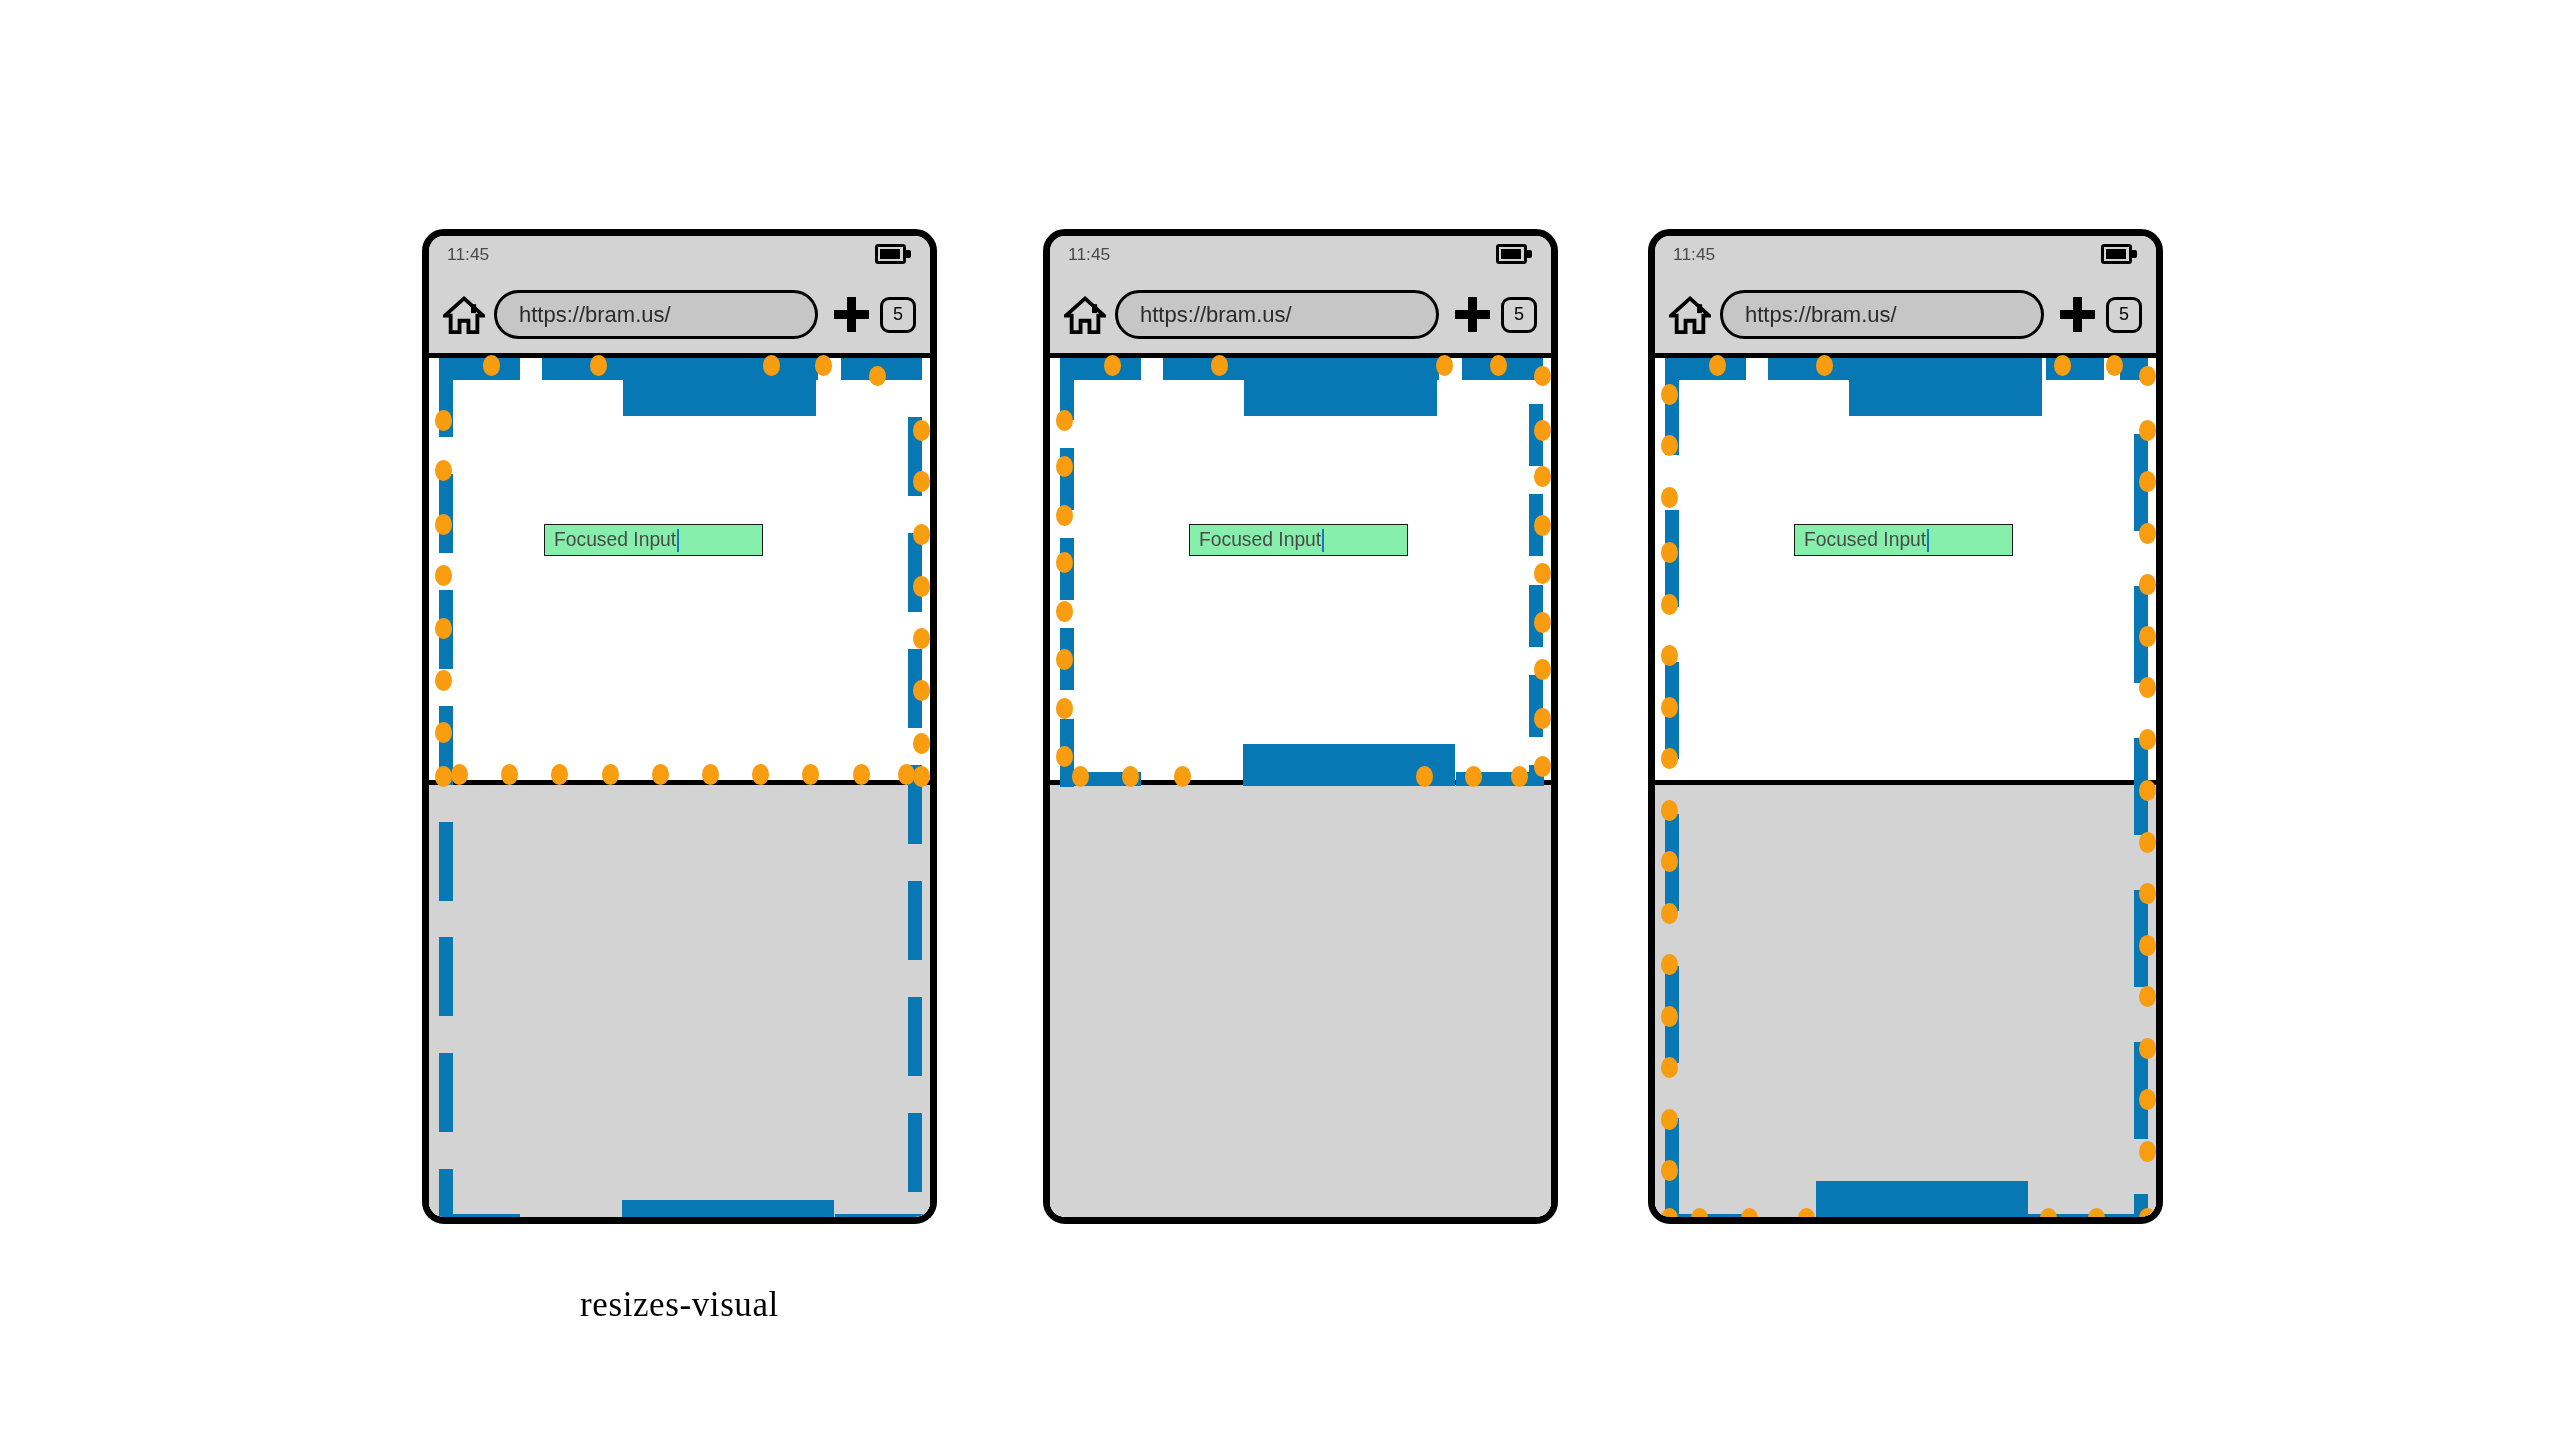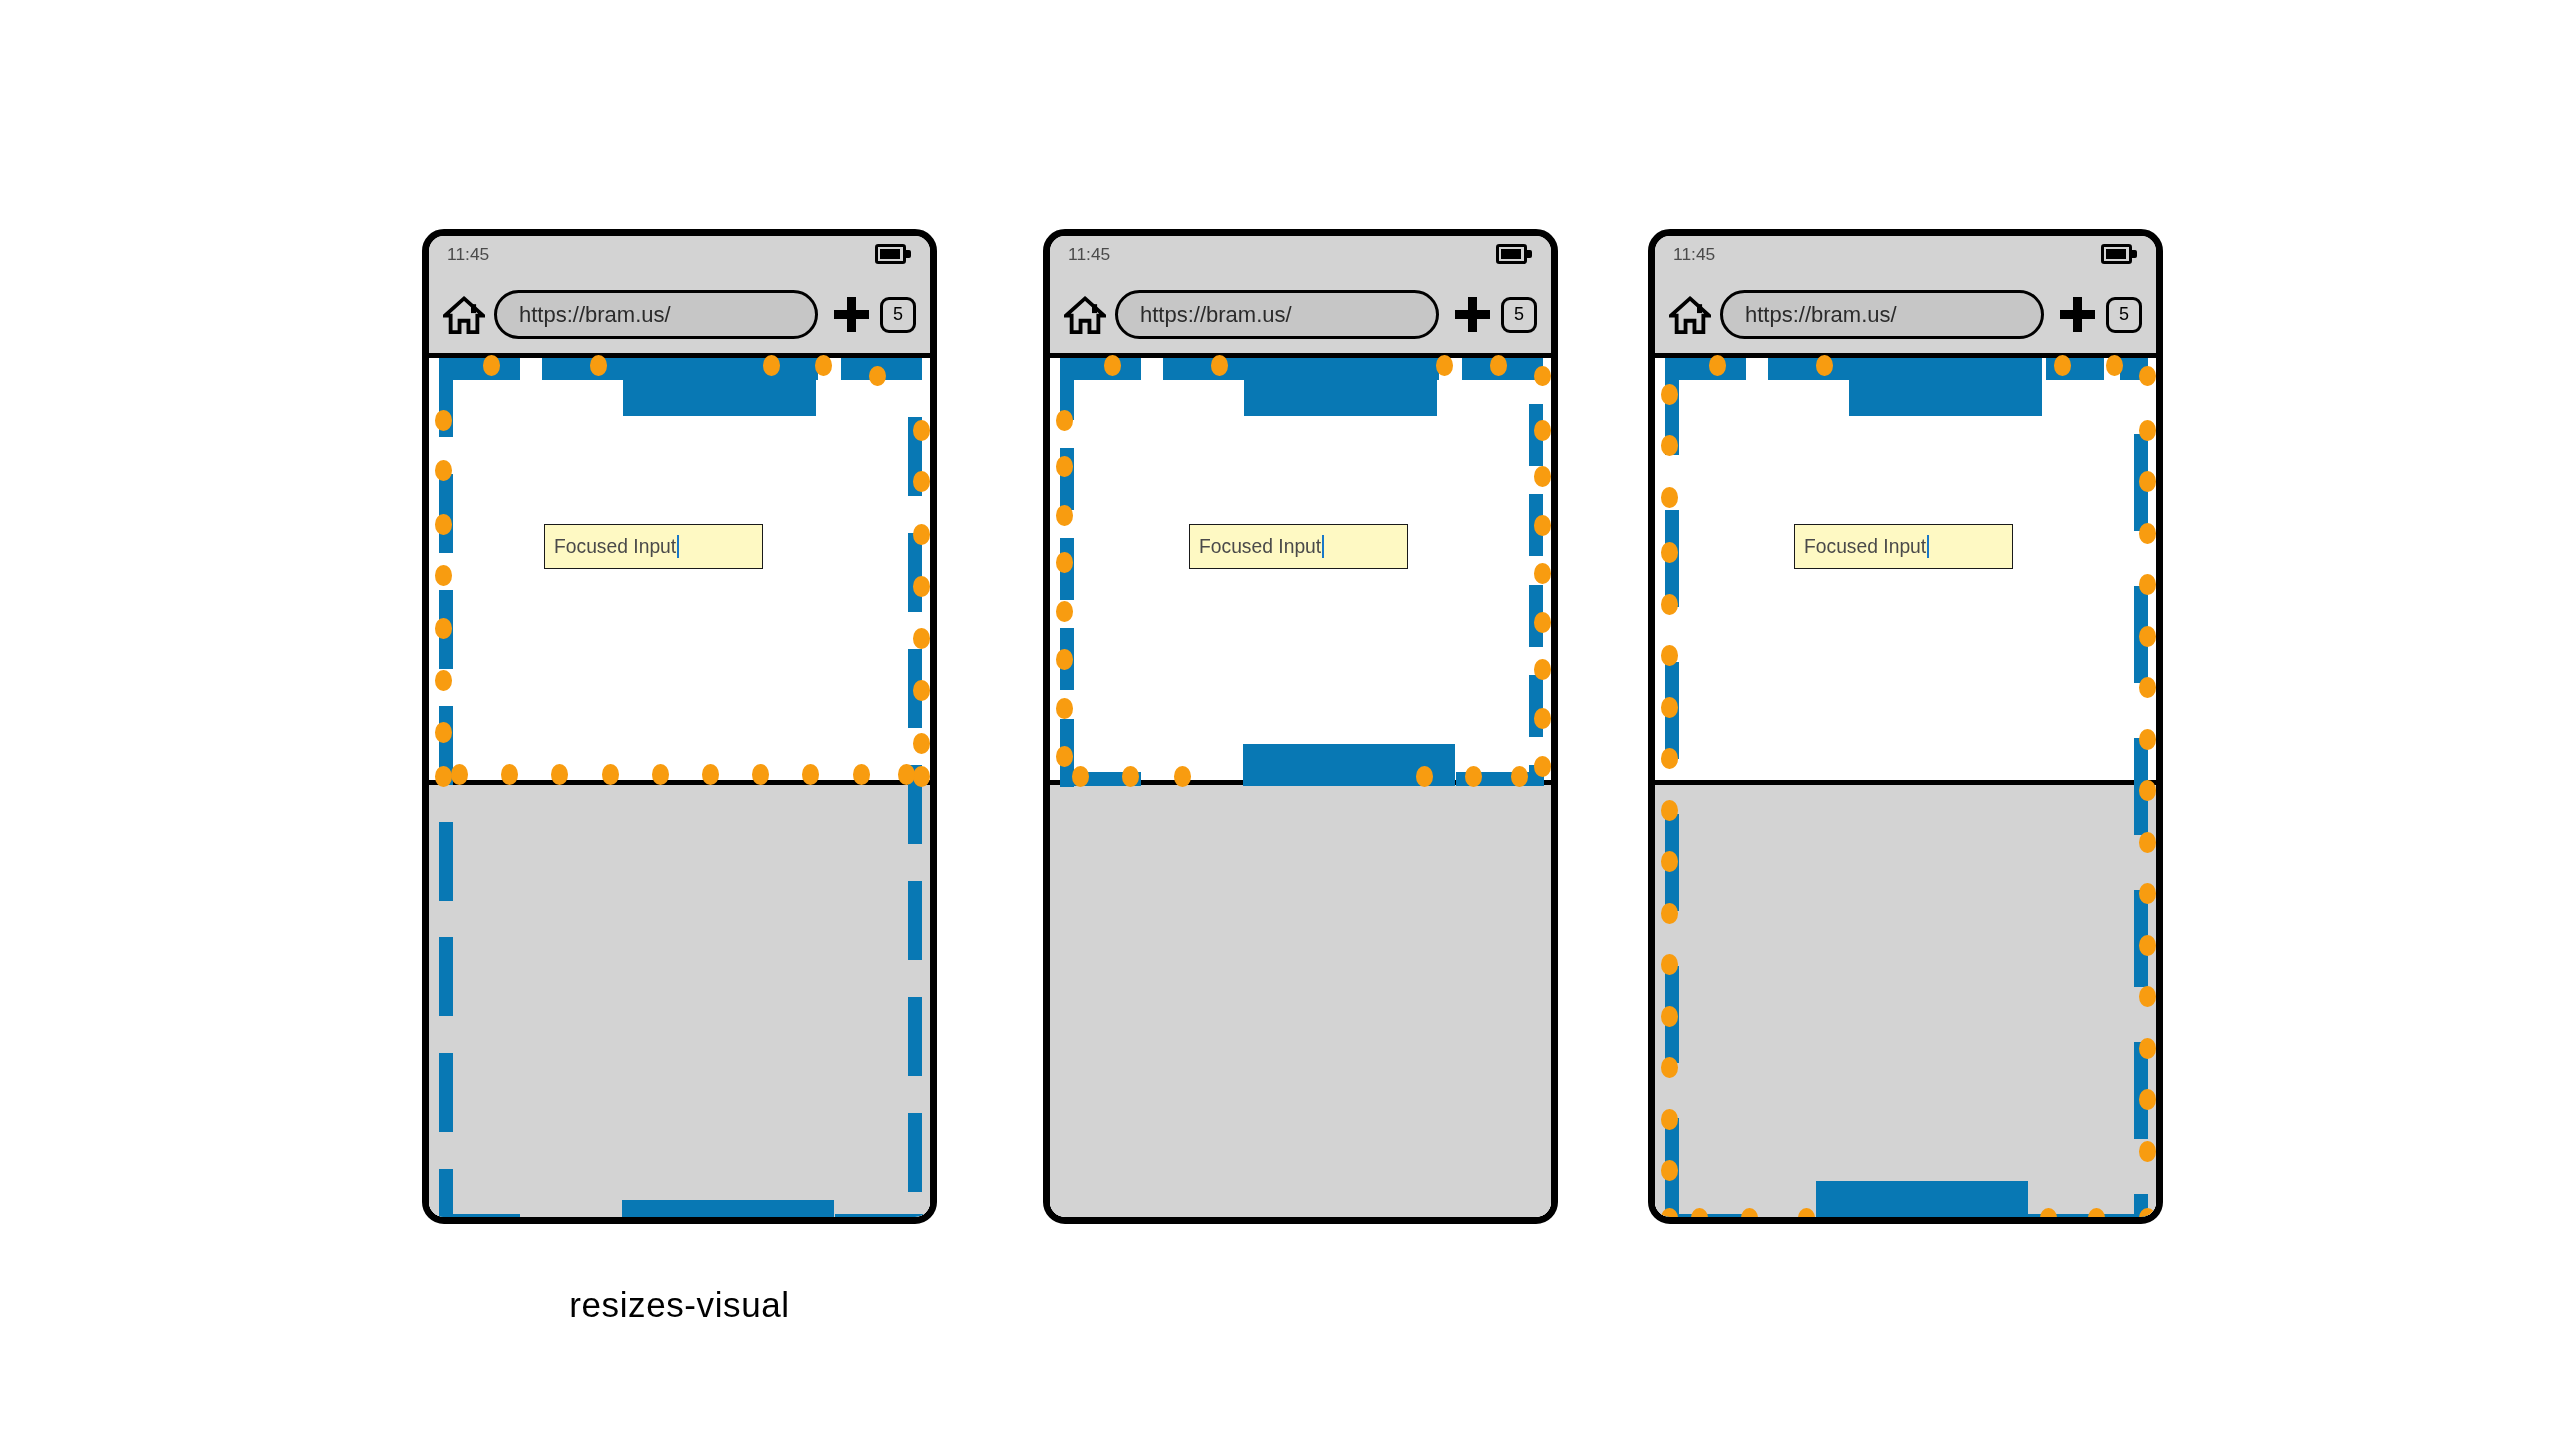--- a/index.html
+++ b/index.html
@@ -210,23 +210,23 @@
   
   .block {
     position: absolute;
     background: #0878b4;
   }
 
   
   .focused-input {
     position: absolute;
     width: 219px;
-    height: 45px;
+    height: 32px;
     border: 1.9px solid #1a1a1a;
-    background: #fef9c3;
+    background: #86efac;
     box-sizing: border-box;
     display: flex;
     align-items: center;
     padding-left: 9px;
   }
   .focused-input .txt {
     font-size: 19.3px;
     color: #4a4a4a;
     white-space: nowrap;
     font-family: "Liberation Sans", sans-serif;
@@ -237,21 +237,21 @@
     background: #1878c8;
     margin-left: 0.6px;
   }
 
   
   .caption {
     position: absolute;
     top: 1056px;
     width: 515px;
     text-align: center;
-    font-family: Liberation Sans, sans-serif;
+    font-family: Liberation Serif, serif;
     font-size: 35px;
     color: #000000;
     letter-spacing: 0.6px;
   }
   .phone-col.c1 .caption { left: 0; }
   .phone-col.c2 .caption { left: 0; }
   .phone-col.c3 .caption { left: 0; }
 </style>
 </head>
 <body>

